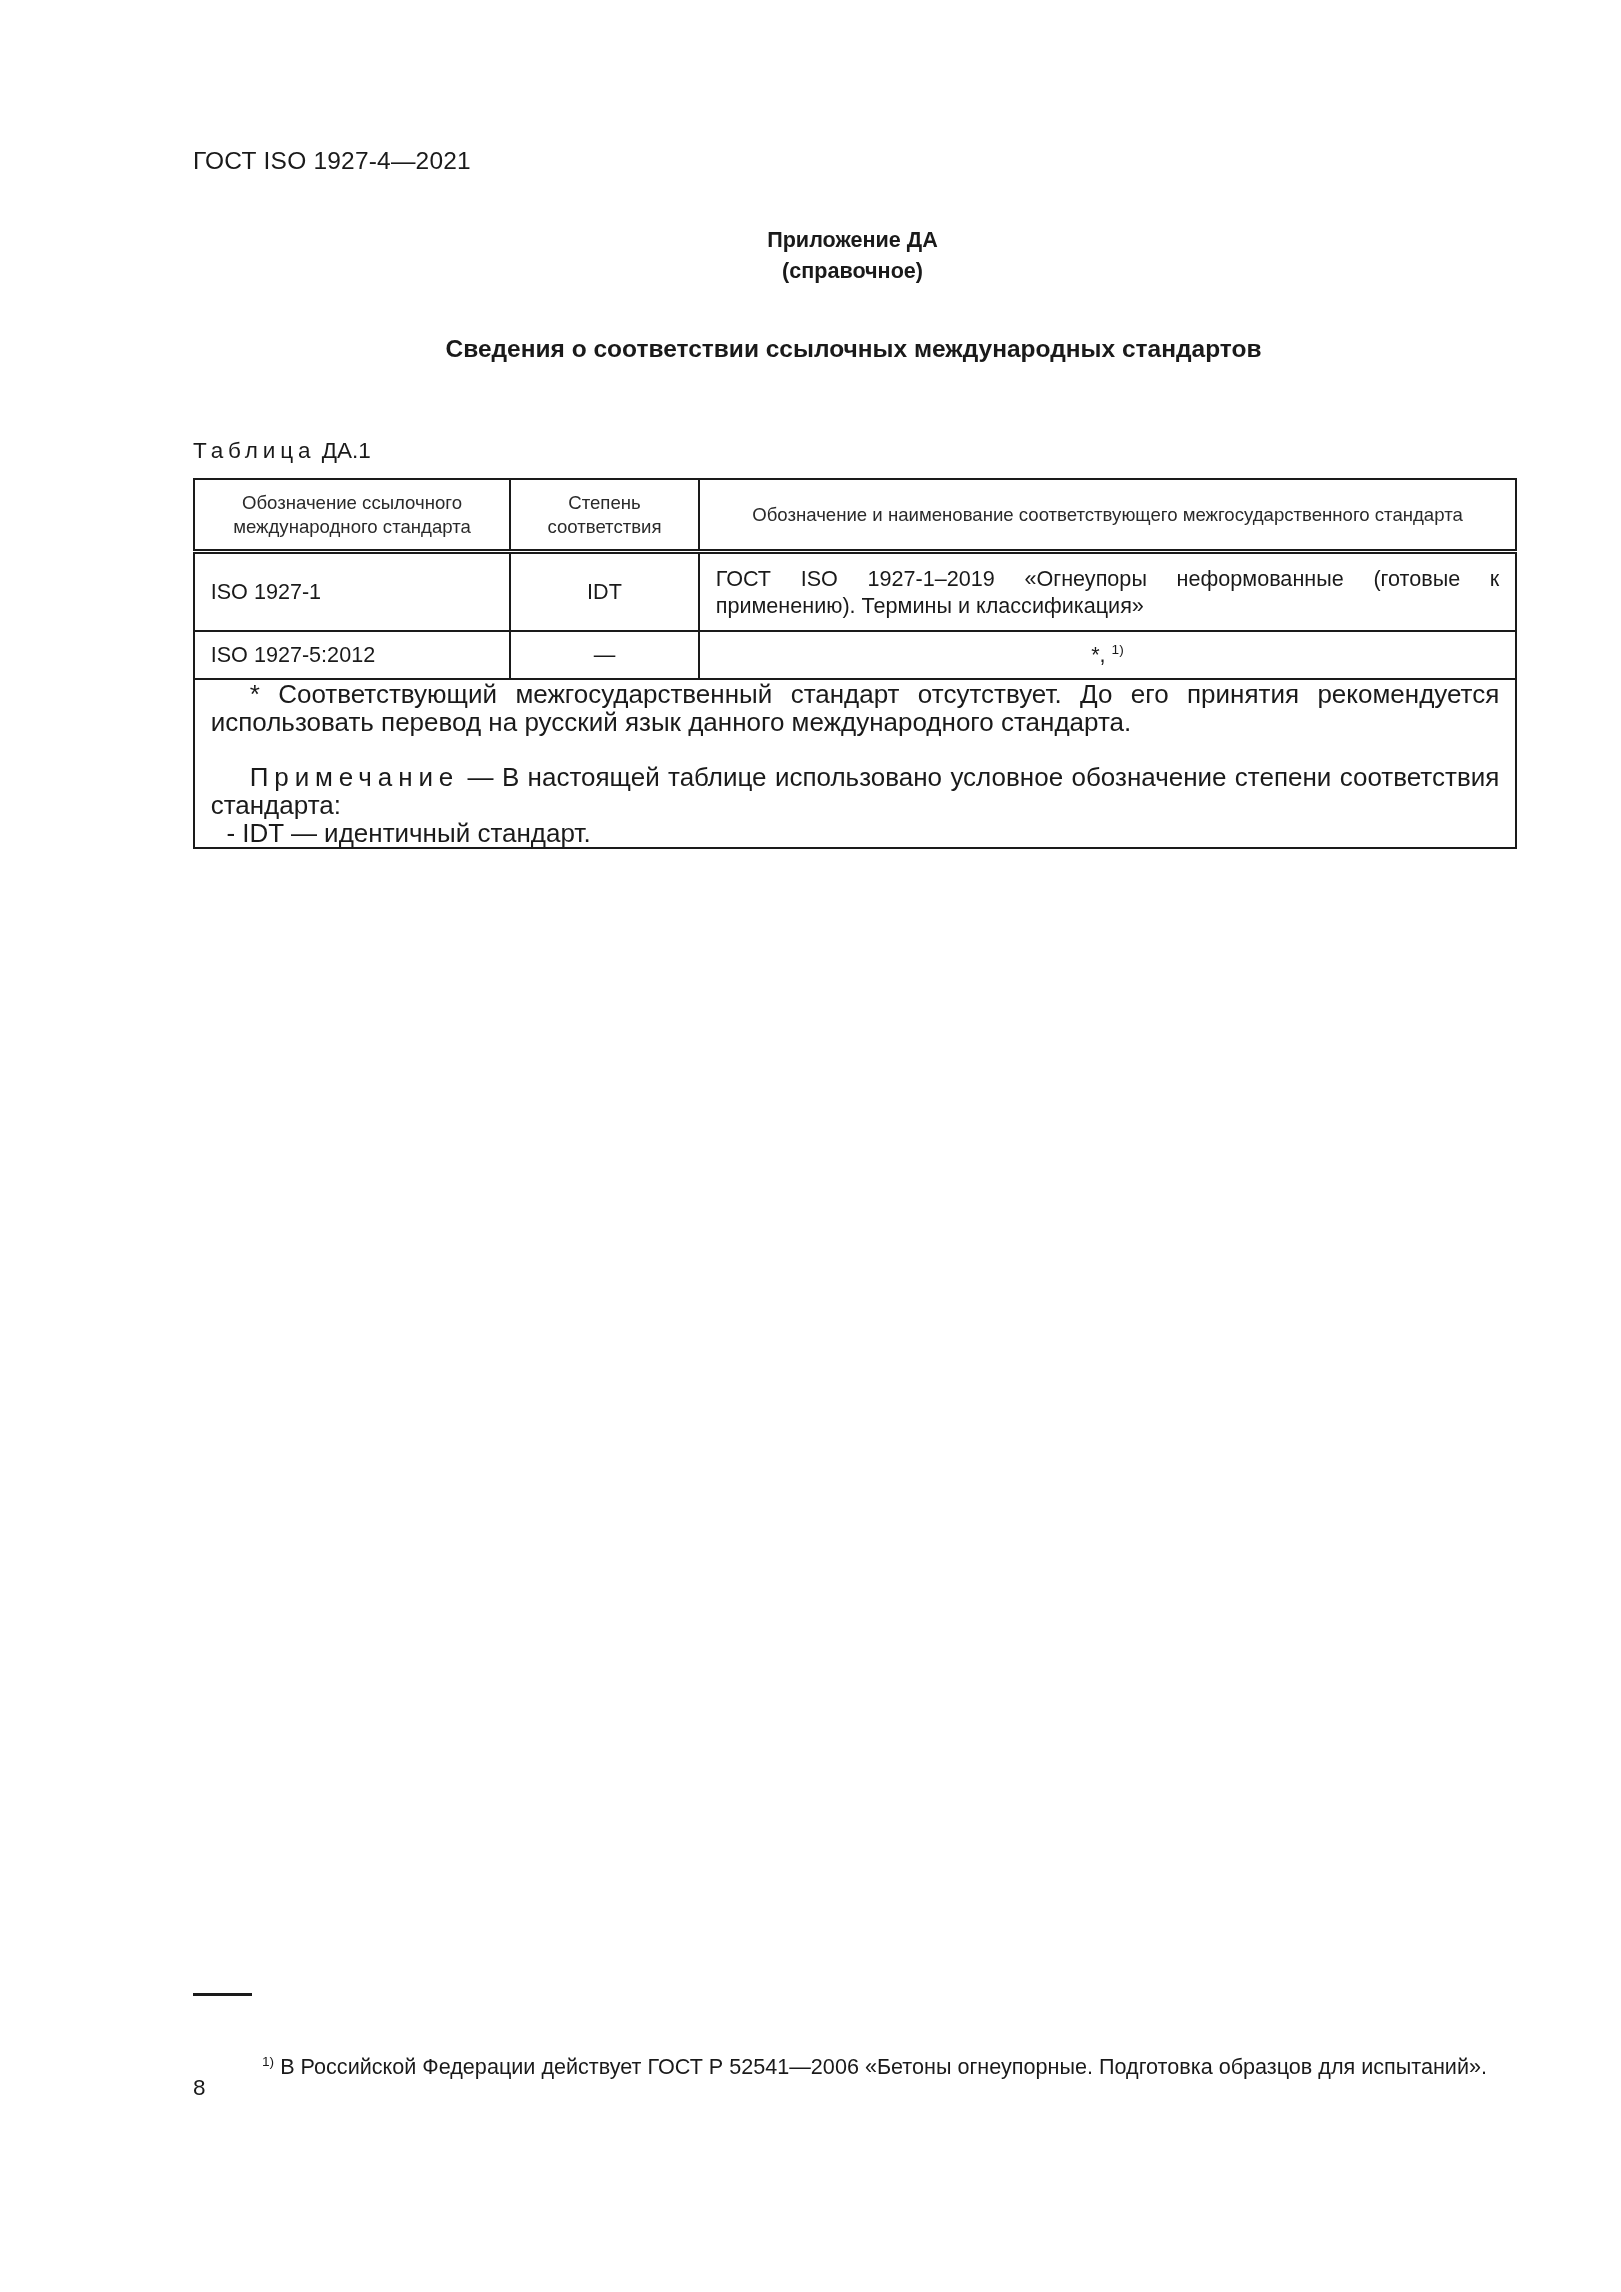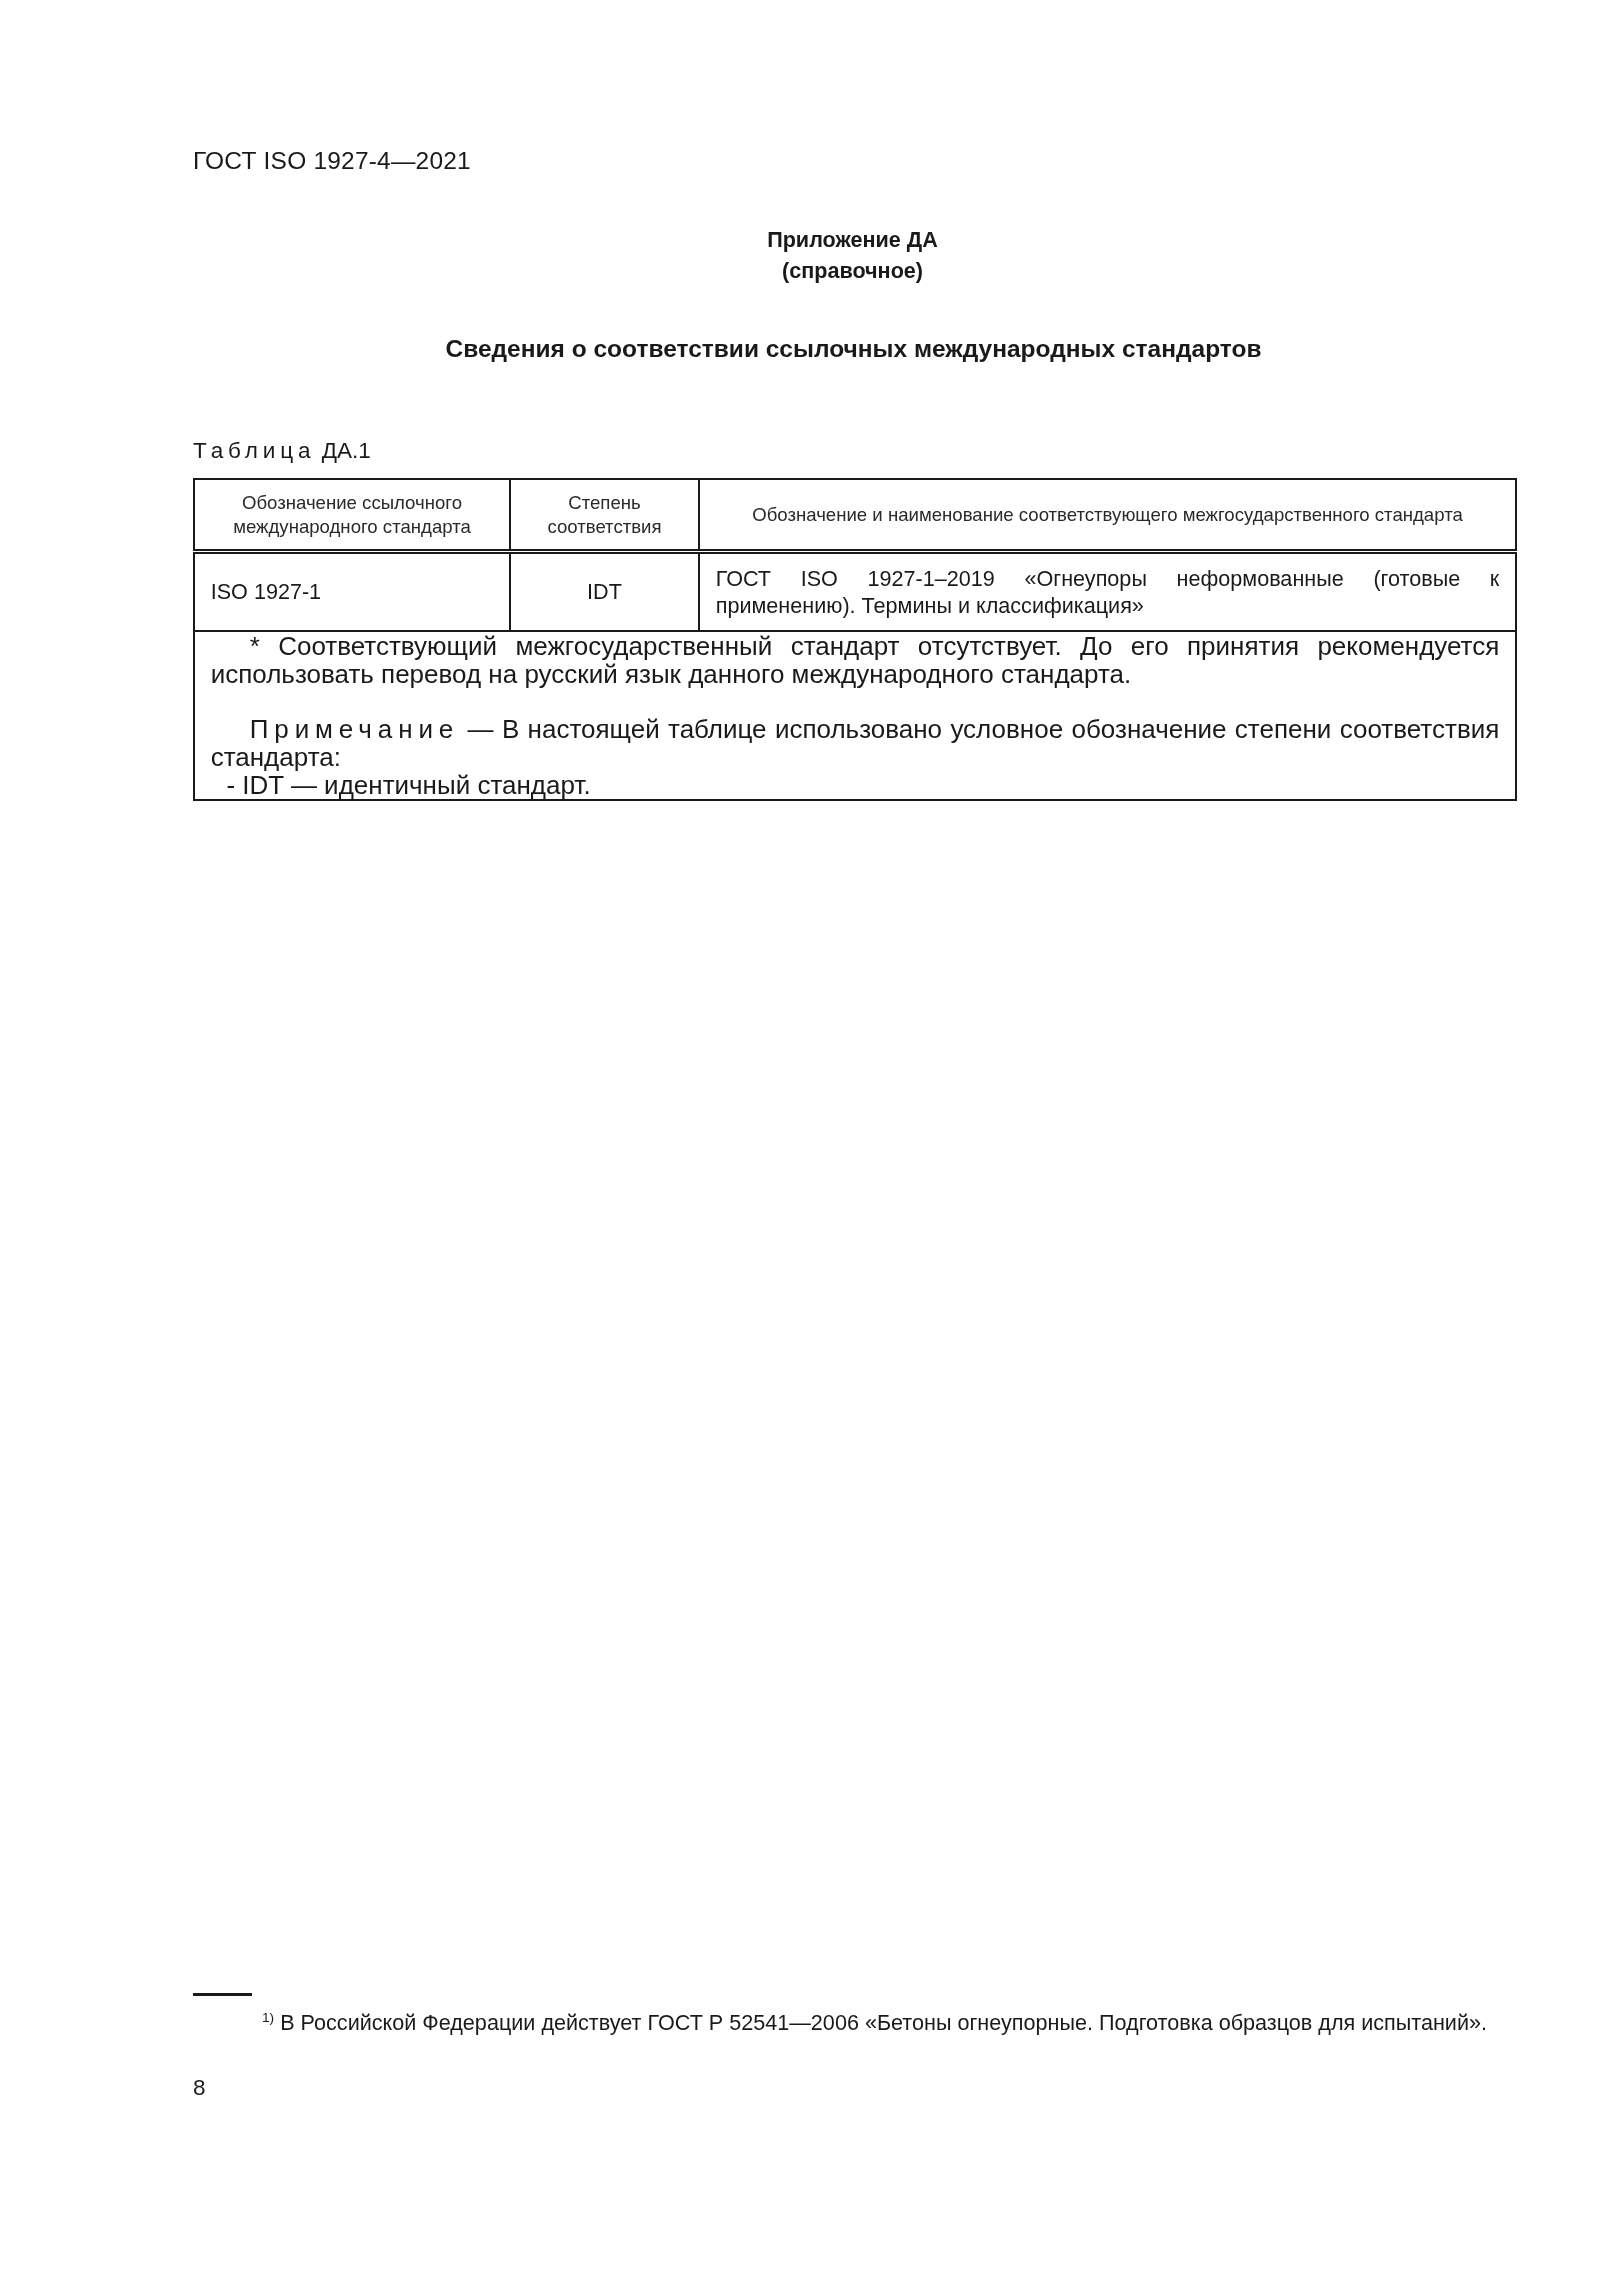--- a/index.html
+++ b/index.html
@@ -34,21 +34,21 @@
   td.c-just { text-align: justify; }
   td.notes { padding: 7.8px 15.7px 9.8px 15.7px; font-size: 26px; line-height: 28px; text-align: justify; border-bottom-width: 2.9px; }
   .note-p { text-indent: 39px; margin: 0; }
   .note-gap { height: 26.5px; }
   .spaced-word { letter-spacing: 5.9px; }
   .idt-line { padding-left: 15.7px; }
   sup.fn { font-size: 13.7px; vertical-align: 7.8px; }
 
   .footnote-rule { left: 193px; top: 1993px; width: 59px; height: 2.9px; background: #1a1a1a; }
   .footnote { left: 193px; top: 2003px; width: 1322px; font-size: 21.6px; line-height: 30px; text-align: justify; }
-  .footnote .first { text-indent: 69px; display: block; }
+  .footnote .first { text-indent: 69px; display: block; margin-top: 44px; }
   .page-number { left: 193px; top: 2075px; font-size: 22.5px; }
 </style>
 </head>
 <body>
 
 <div class="abs doc-code">ГОСТ ISO 1927-4—2021</div>
 
 <div class="abs appendix appendix-title">Приложение ДА</div>
 <div class="abs appendix appendix-sub">(справочное)</div>
 
@@ -71,20 +71,28 @@
       <tr class="head-row">
     <th>Обозначение ссылочного международного стандарта</th>
     <th>Степень соответствия</th>
     <th>Обозначение и наименование соответствующего межгосударственного стандарта</th>
   </tr>
   <tr class="row1">
     <td class="c-left">ISO 1927-1</td>
     <td class="c-center">IDT</td>
     <td class="c-just">ГОСТ ISO 1927-1–2019 «Огнеупоры неформованные (готовые к применению). Термины и классификация»</td>
   </tr>
+  <tr class="row2">
+    <td class="c-left">ISO 1927-5:2012</td>
+    <td class="c-center">—</td>
+    <td class="c-center">
+      <span>*,</span>
+      <sup class="fn">1)</sup>
+    </td>
+  </tr>
   <tr>
     <td class="notes" colspan="3">
       <p class="note-p">* Соответствующий межгосударственный стандарт отсутствует. До его принятия рекомендуется использовать перевод на русский язык данного международного стандарта.</p>
       <div class="note-gap"></div>
       <p class="note-p"><span class="spaced-word">Примечание</span><span> — В настоящей таблице использовано условное обозначение степени соответствия стандарта:</span></p>
       <div class="idt-line">- IDT — идентичный стандарт.</div>
     </td>
   </tr>
 </tbody>
   </table>

